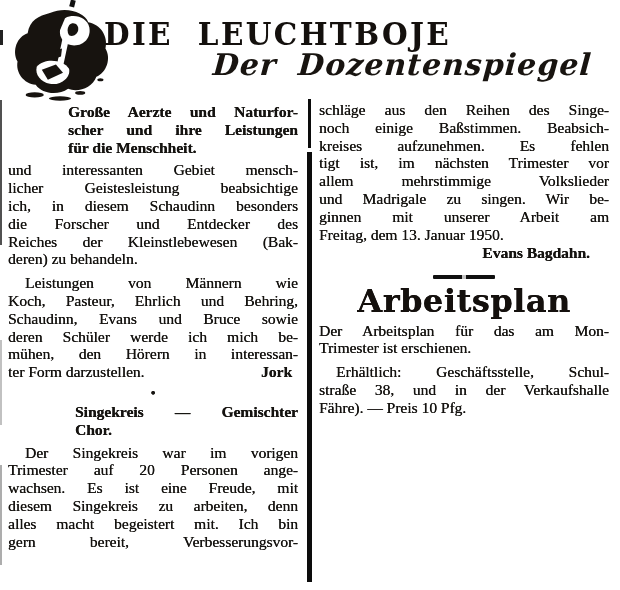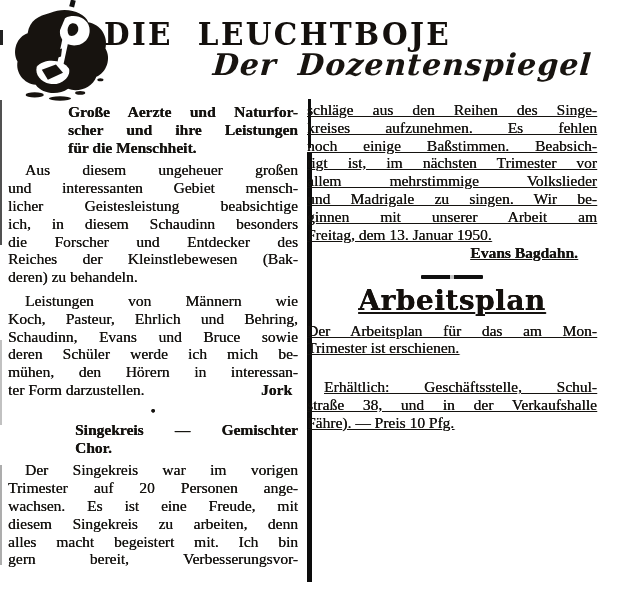--- a/index.html
+++ b/index.html
@@ -19,40 +19,40 @@
   .edge-seg1{position:absolute;left:0;top:100px;width:2px;height:145px;background:#333;opacity:.85;}
   .edge-seg2{position:absolute;left:0;top:340px;width:2px;height:85px;background:#333;opacity:.3;}
   .edge-seg3{position:absolute;left:0;top:465px;width:2px;height:100px;background:#333;opacity:.4;}
   
   .rule-a{position:absolute;left:308px;top:99px;width:3px;height:49px;background:#0c0c0c;}
   .rule-b{position:absolute;left:307px;top:152px;width:4.5px;height:430px;background:#0c0c0c;}
   
   .col{position:absolute;top:101px;width:290px;font-size:15.5px;line-height:17.8px;
        text-shadow:0.25px 0 0 currentColor;}
   .col-left{left:8px;}
-  .col-right{left:307px;width:290px;text-decoration:underline;}
+  .col-right{left:319px;width:290px;}
   .tline{text-align:justify;text-align-last:justify;}
   .tline.natural{text-align-last:left;}
   .tline.indent{text-indent:17px;}
   .h-doctors{margin:2px 0 0 60px;font-weight:700;}
   .h-choir{margin:1px 0 0 67px;font-weight:700;}
   .p1{margin-top:5px;}
   .p2{margin-top:6px;}
   .sig-line{display:flex;justify-content:space-between;}
   .sig-jork{font-weight:700;padding-right:6px;}
   .dot-sep{text-align:center;height:18px;line-height:18px;font-size:13px;margin-top:3px;font-weight:700;}
   .p-choir{margin-top:5px;}
   .sig-right{text-align:right;padding-right:19px;font-weight:700;margin-top:1px;}
   .dash-rule{width:62px;height:3.5px;margin:13px auto 0;
              background:linear-gradient(90deg,#0f0f0f 0 46%,rgba(15,15,15,.25) 46% 53%,#0f0f0f 53% 100%);
              border-radius:1px;}
   .h-plan{text-align:center;font-family:"DejaVu Serif",serif;font-weight:700;
-          font-size:28px;line-height:32px;letter-spacing:.5px;margin-top:6px;color:#14100d;}
+          font-size:32px;line-height:32px;letter-spacing:.5px;margin-top:6px;color:#14100d;}
   .p-plan1{margin-top:5px;}
-  .p-plan2{margin-top:21px;}
+  .p-plan2{margin-top:6px;}
 </style>
 </head>
 <body>
 
 <div class="page">
 
   <div class="masthead">
     <svg class="logo" viewBox="0 0 100 95" aria-hidden="true">
       <g fill="#17130f">
         <path d="M38 7 C54 0 72 6 76 16 C88 18 96 30 93 42 C99 52 94 66 84 70 C80 81 66 86 56 82 C46 89 30 87 24 78 C12 77 4 66 6 55 C0 44 6 30 16 27 C18 14 27 10 38 7 Z"></path>
@@ -85,21 +85,20 @@
   <div class="rule-a"></div>
   <div class="rule-b"></div>
 
   <div class="col col-left">
     <div class="h-doctors">
         <div class="tline">Große Aerzte und Naturfor-</div>
         <div class="tline">scher und ihre Leistungen</div>
         <div class="tline natural">für die Menschheit.</div>
       </div>
     <div class="p1">
-        <div class="tline indent">Aus diesem ungeheuer großen</div>
         <div class="tline">und interessanten Gebiet mensch-</div>
         <div class="tline">licher Geistesleistung beabsichtige</div>
         <div class="tline">ich, in diesem Schaudinn besonders</div>
         <div class="tline">die Forscher und Entdecker des</div>
         <div class="tline">Reiches der Kleinstlebewesen (Bak-</div>
         <div class="tline natural">deren) zu behandeln.</div>
       </div>
     <div class="p2">
         <div class="tline indent">Leistungen von Männern wie</div>
         <div class="tline">Koch, Pasteur, Ehrlich und Behring,</div>
@@ -122,22 +121,22 @@
         <div class="tline">wachsen. Es ist eine Freude, mit</div>
         <div class="tline">diesem Singekreis zu arbeiten, denn</div>
         <div class="tline">alles macht begeistert mit. Ich bin</div>
         <div class="tline">gern bereit, Verbesserungsvor-</div>
       </div>
   </div>
 
   <div class="col col-right">
     <div>
         <div class="tline">schläge aus den Reihen des Singe-</div>
+        <div class="tline">noch einige Baßstimmen. Beabsich-</div>
         <div class="tline">kreises aufzunehmen. Es fehlen</div>
-        <div class="tline">noch einige Baßstimmen. Beabsich-</div>
         <div class="tline">tigt ist, im nächsten Trimester vor</div>
         <div class="tline">allem mehrstimmige Volkslieder</div>
         <div class="tline">und Madrigale zu singen. Wir be-</div>
         <div class="tline">ginnen mit unserer Arbeit am</div>
         <div class="tline natural">Freitag, dem 13. Januar 1950.</div>
       </div>
     <div class="sig-right">Evans Bagdahn.</div>
     <div class="dash-rule"></div>
     <div class="h-plan">Arbeitsplan</div>
     <div class="p-plan1">

